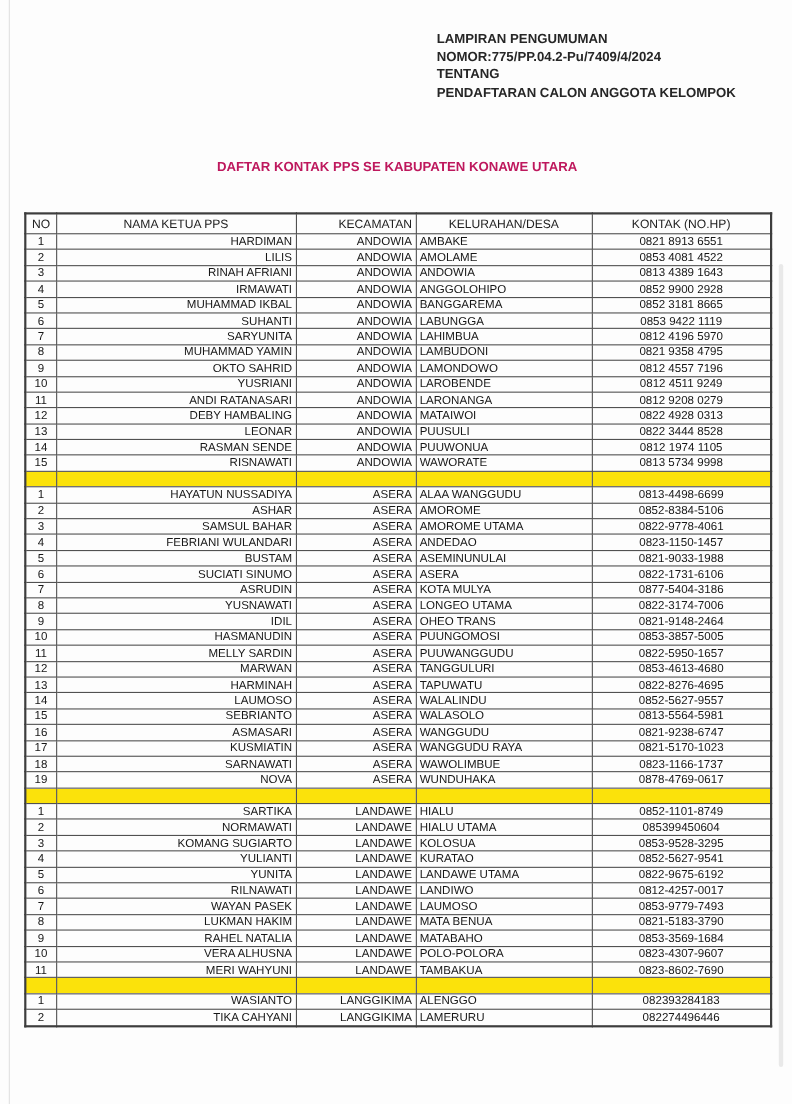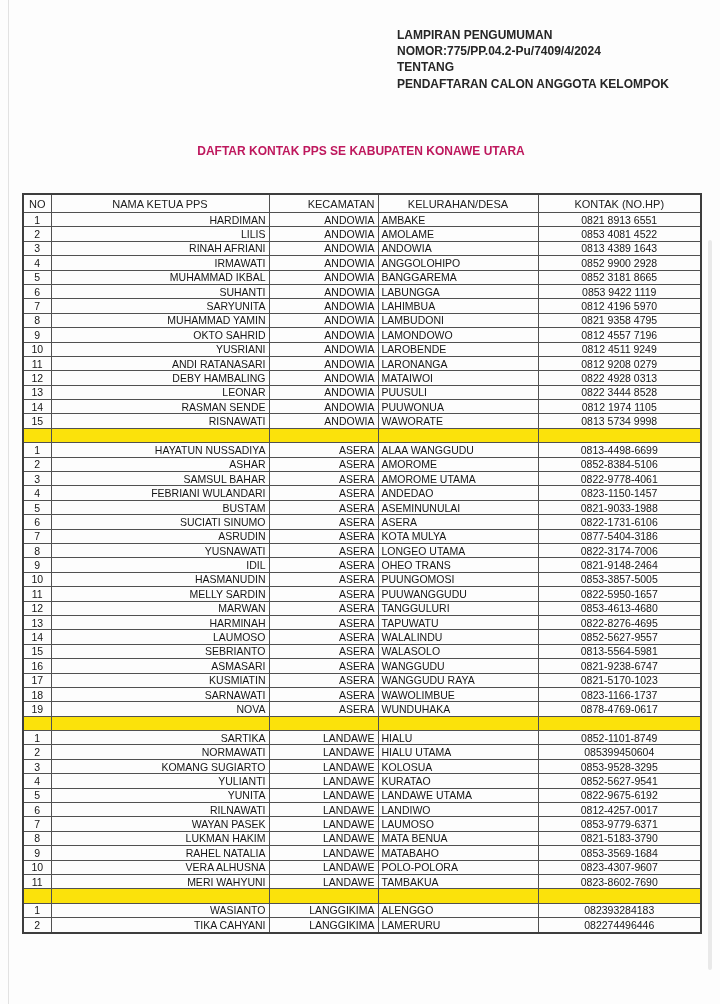--- a/index.html
+++ b/index.html
@@ -383,21 +383,21 @@
           <td class="c1">RILNAWATI</td>
           <td class="c2">LANDAWE</td>
           <td class="c3">LANDIWO</td>
           <td class="c4">0812-4257-0017</td>
         </tr>
         <tr>
           <td class="c0">7</td>
           <td class="c1">WAYAN PASEK</td>
           <td class="c2">LANDAWE</td>
           <td class="c3">LAUMOSO</td>
-          <td class="c4">0853-9779-6371</td>
+          <td class="c4">0853-9779-7493</td>
         </tr>
         <tr>
           <td class="c0">8</td>
           <td class="c1">LUKMAN HAKIM</td>
           <td class="c2">LANDAWE</td>
           <td class="c3">MATA BENUA</td>
           <td class="c4">0821-5183-3790</td>
         </tr>
         <tr>
           <td class="c0">9</td>

